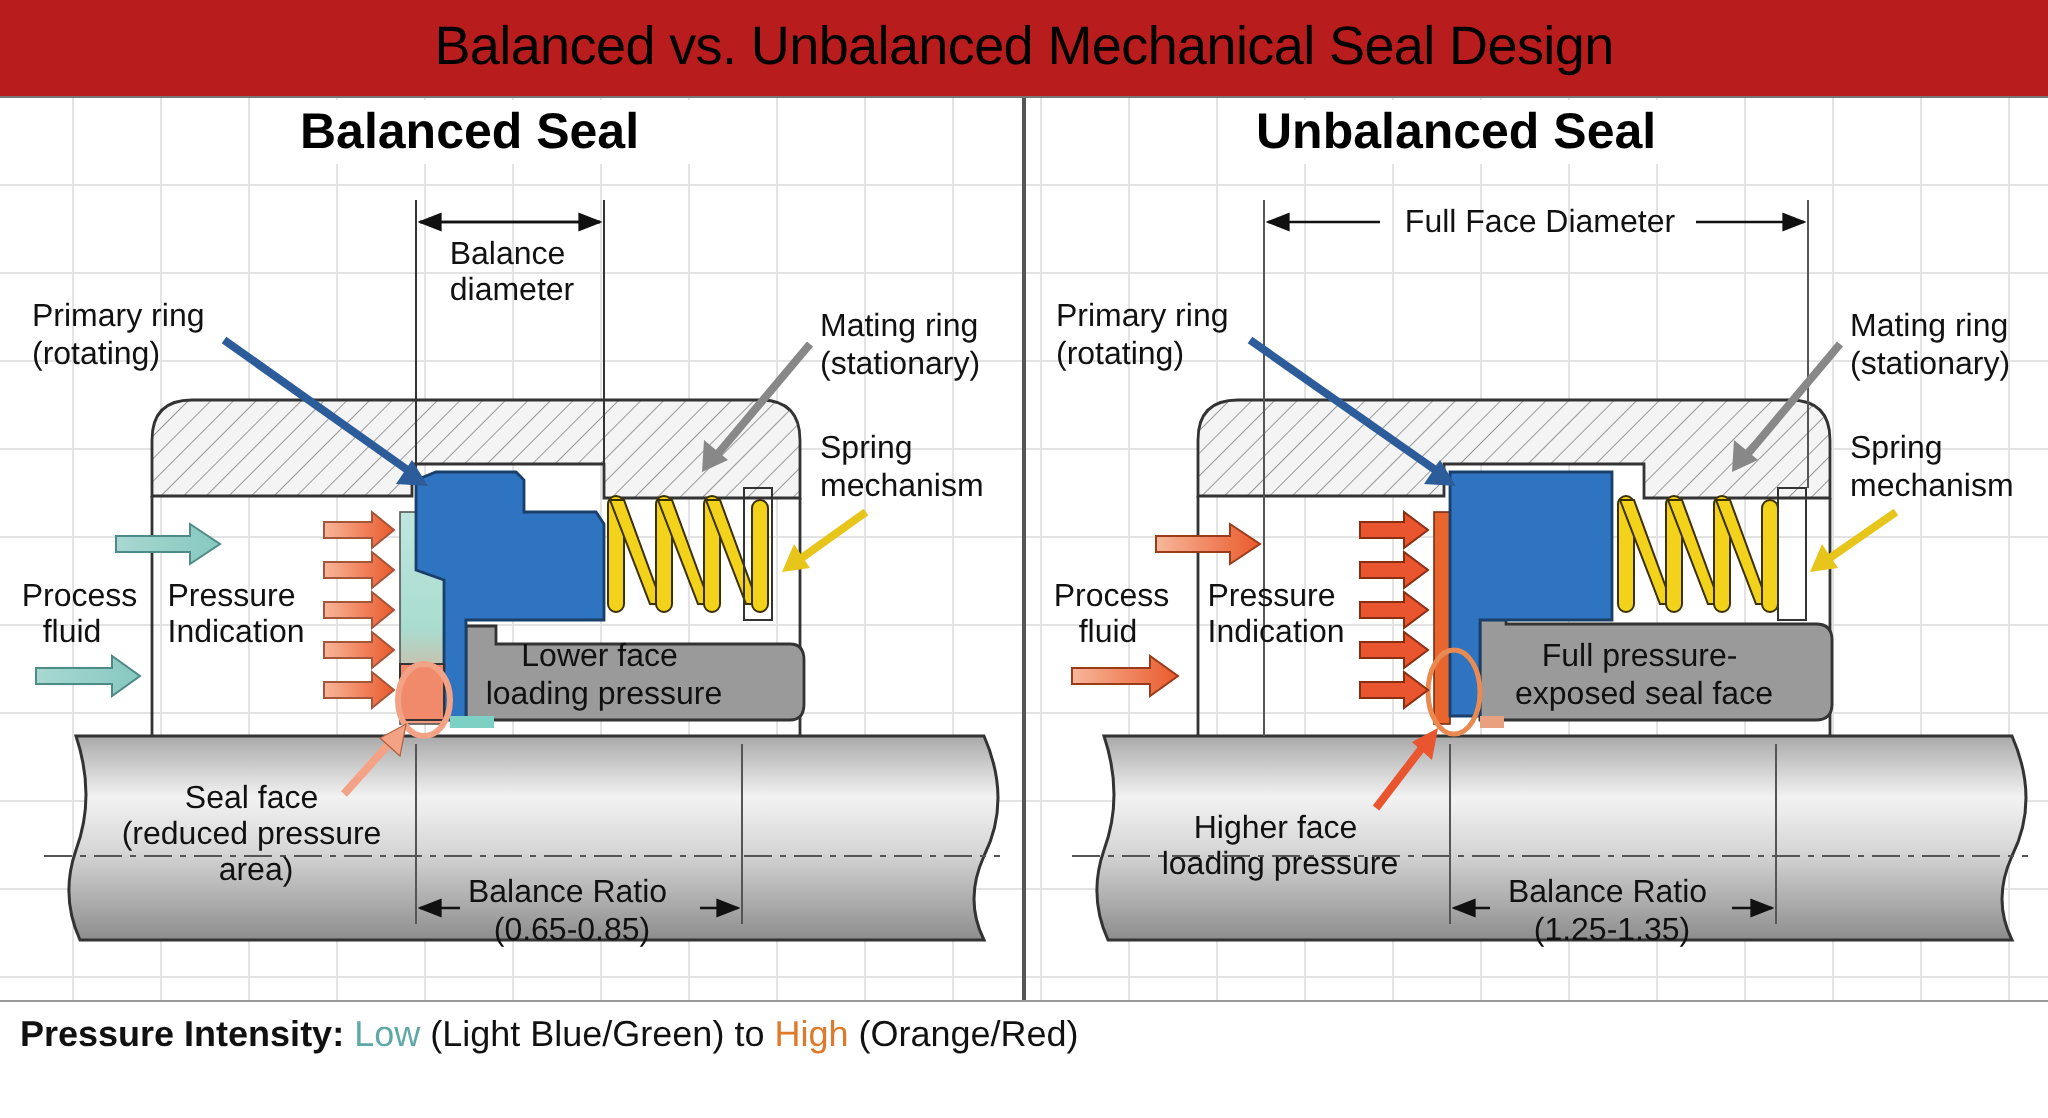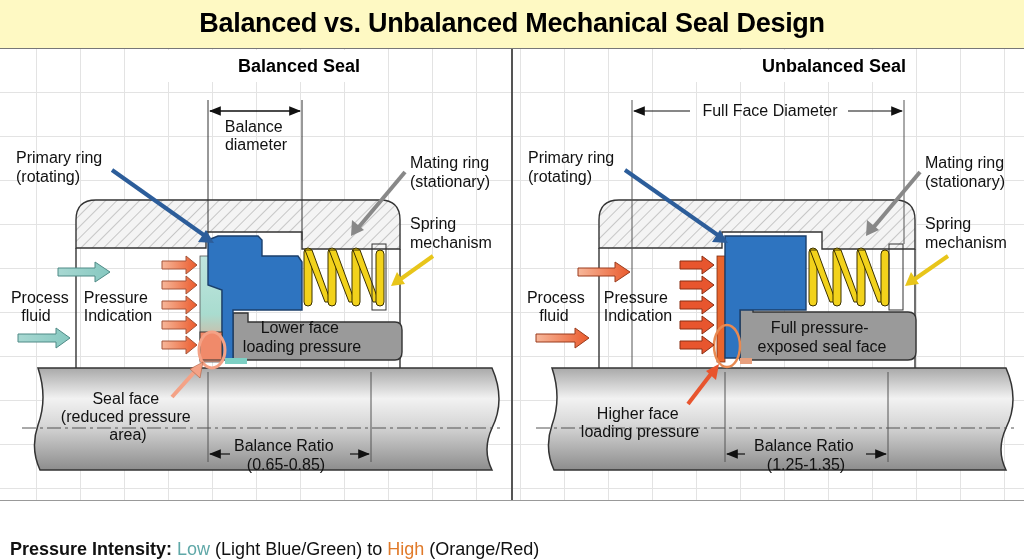--- a/index.html
+++ b/index.html
@@ -1,39 +1,39 @@
 <!DOCTYPE html>
 <html><head>
 <meta charset="utf-8">
 <style>
   html,body{margin:0;padding:0;}
   body{width:1024px;height:559px;overflow:hidden;background:#fff;font-family:"Liberation Sans",sans-serif;position:relative;}
   .grid{position:absolute;left:0;top:0;width:1024px;height:500px;
     background-image:linear-gradient(#e3e3e3 1px,transparent 1px),linear-gradient(90deg,#e3e3e3 1px,transparent 1px);
     background-size:44px 44px;background-position:-8px 4px;}
-  .title{position:absolute;left:0;top:0;width:1024px;height:48px;background:#fef9c3;border-bottom:1.5px solid #777;
-    text-align:center;font-weight:bold;font-size:27px;line-height:46px;color:#000;font-family:"Liberation Sans",sans-serif;letter-spacing:-0.3px;}
-  .panel-title{position:absolute;top:50px;height:32px;font-weight:bold;font-size:18px;line-height:32px;text-align:right;background:#fff;}
+  .title{position:absolute;left:0;top:0;width:1024px;height:48px;background:#b91c1c;border-bottom:1.5px solid #777;
+    text-align:center;font-weight:normal;font-size:27px;line-height:46px;color:#000;font-family:"Liberation Sans",sans-serif;letter-spacing:-0.3px;}
+  .panel-title{position:absolute;top:50px;height:32px;font-weight:bold;font-size:25px;line-height:32px;text-align:left;background:#fff;}
   .divider{position:absolute;left:511px;top:49px;width:1.5px;height:451px;background:#555;}
   svg.diagram{position:absolute;left:0;top:82px;}
   .legend{position:absolute;left:0;top:500px;width:1024px;height:59px;background:#fff;border-top:1.5px solid #999;}
-  .legend-line{position:absolute;left:10px;font-size:18px;color:#111;white-space:nowrap;margin-top:32px;}
+  .legend-line{position:absolute;left:10px;font-size:18px;color:#111;white-space:nowrap;}
   .legend-line b{font-weight:bold;}
   .lbl{font-family:"Liberation Sans",sans-serif;font-size:16px;fill:#111;}
 </style>
 </head>
 <body>
 
 <div class="grid"></div>
 
 <div class="title">Balanced vs. Unbalanced Mechanical Seal Design</div>
 <div class="divider"></div>
 
 <div class="panel-title" style="left:150px;width:210px;">Balanced Seal</div>
-<div class="panel-title" style="left:696px;width:210px;">Unbalanced Seal</div>
+<div class="panel-title" style="left:628px;width:210px;">Unbalanced Seal</div>
 
 <svg class="diagram" width="1024" height="418" viewBox="0 82 1024 418">
   <defs>
     <pattern id="hatch" width="8" height="8" patternUnits="userSpaceOnUse" patternTransform="rotate(45)">
       <rect width="8" height="8" fill="#f4f4f4"></rect>
       <line x1="0" y1="0" x2="0" y2="8" stroke="#999" stroke-width="1"></line>
     </pattern>
     <linearGradient id="shaft" x1="0" y1="0" x2="0" y2="1">
       <stop offset="0" stop-color="#a9a9a9"></stop>
       <stop offset="0.3" stop-color="#f2f2f2"></stop>

